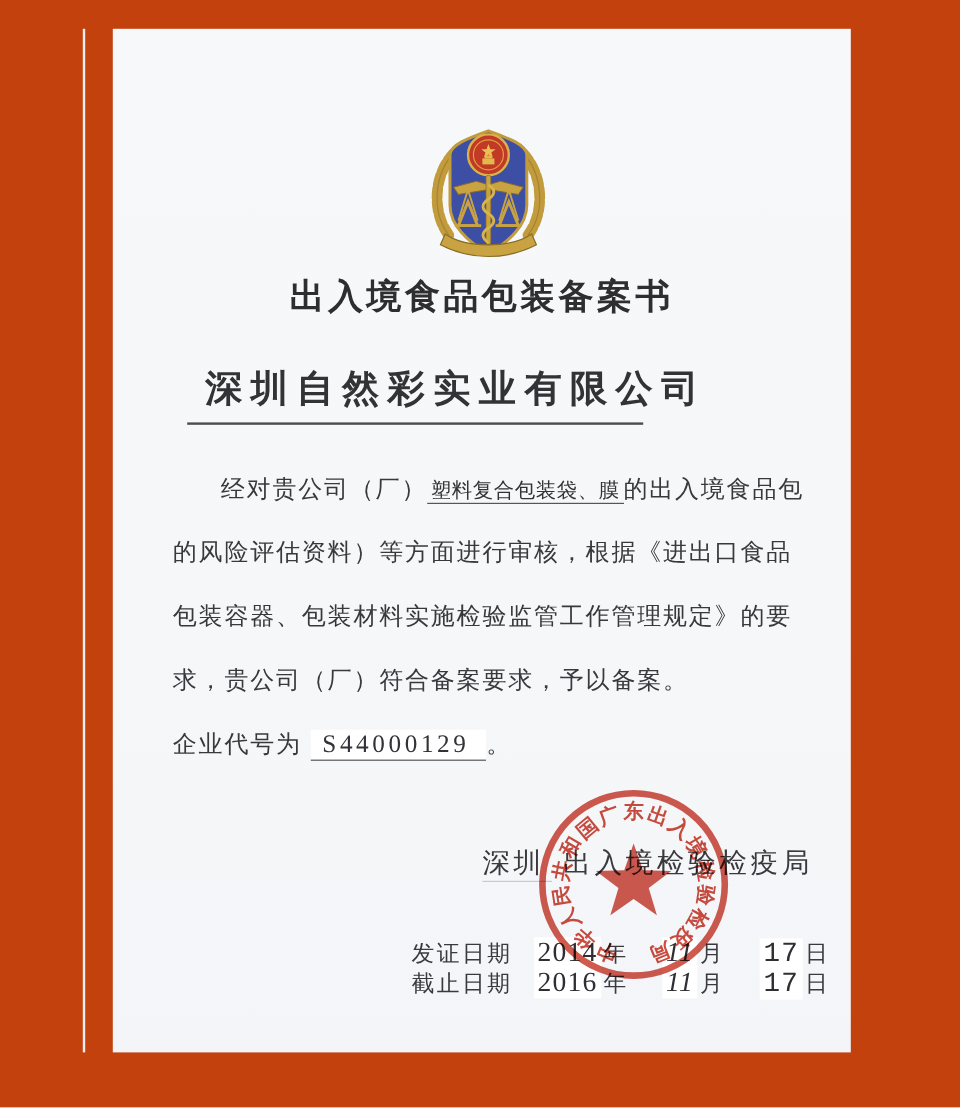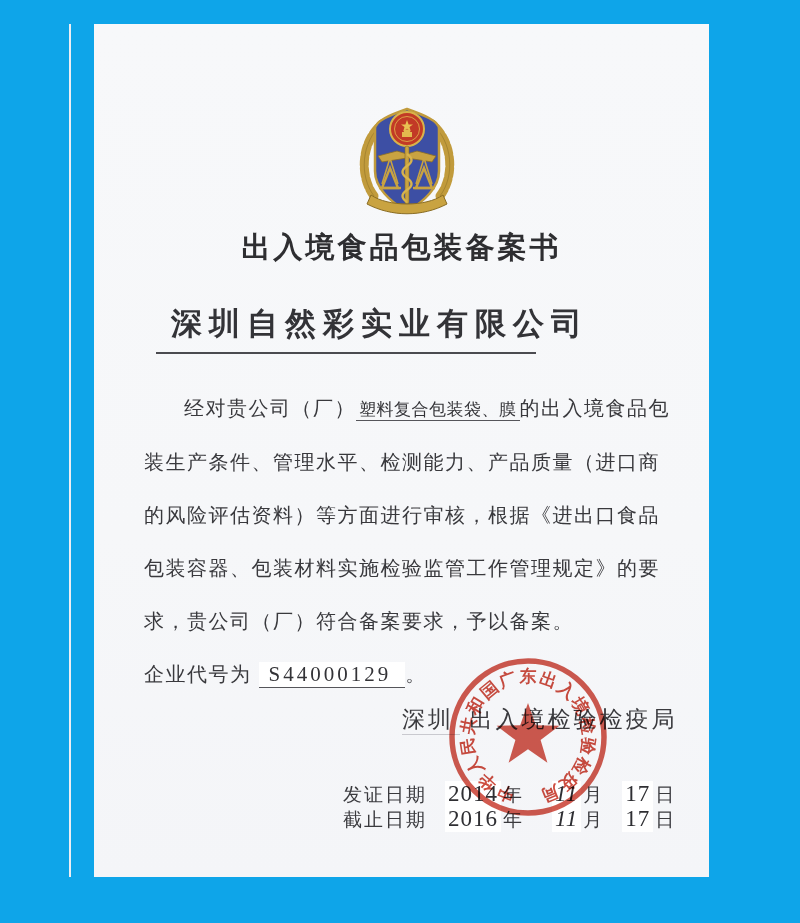--- a/index.html
+++ b/index.html
@@ -1,16 +1,16 @@
 <!DOCTYPE html>
 <html><head>
 <meta charset="utf-8">
 <style>
   html,body{margin:0;padding:0;background:#ffffff;}
-  .page{position:relative;width:800px;height:923px;background:#0ea5e9;overflow:hidden;
+  .page{position:relative;width:800px;height:923px;background:#c2410c;overflow:hidden;
         font-family:"Liberation Sans",sans-serif;color:#3a3a3e;}
   .scan-line{position:absolute;left:69px;top:24px;width:2px;height:853px;background:#eceef3;}
   .paper{position:absolute;left:94px;top:24px;width:615px;height:853px;
          background:linear-gradient(180deg,#f7f8fa 0%,#f6f7f9 60%,#f4f5f8 100%);}
   
   .emblem{position:absolute;left:258px;top:72px;width:110px;height:126px;}
   
   .title{position:absolute;left:0;top:204px;width:100%;text-align:center;
          font-size:29px;font-weight:bold;color:#2e2e31;letter-spacing:3px;}
   
@@ -34,21 +34,21 @@
   .date-row{position:absolute;left:249px;display:flex;align-items:baseline;white-space:nowrap;
             font-size:19px;letter-spacing:2px;color:#3a3a3e;}
   .date-row.issue{top:757px;}
   .date-row.expiry{top:782px;}
   .date-label{width:96px;}
   .num{font-family:"Liberation Serif",serif;font-size:23px;letter-spacing:1px;
        background:#ffffff;padding:0 3px;color:#2f2f33;}
   .num.year{margin-left:6px;}
   .unit{margin:0 2px;}
   .num.month{margin-left:26px;font-style:italic;}
-  .num.day{margin-left:16px;}
+  .num.day{margin-left:27px;font-family:Liberation Mono, monospace;}
   
   .seal{position:absolute;left:349px;top:628px;width:170px;height:170px;
         mix-blend-mode:multiply;opacity:0.9;}
   .seal-char{font-family:"Liberation Sans",sans-serif;font-size:17px;font-weight:bold;
              fill:#c8382a;text-anchor:middle;}
 </style>
 </head>
 <body>
 
 <div class="page">
@@ -88,21 +88,20 @@
 
     <div class="title">出入境食品包装备案书</div>
 
     <div class="company-line">
       <span class="company-colon">：</span>
       <span class="company-name">深圳自然彩实业有限公司</span>
     </div>
 
     <div class="body-block">
       <div class="para-line"><span class="indent"></span><span>经对贵公司（厂）</span><span class="insert-underlined">塑料复合包装袋、膜</span><span>的出入境食品包</span></div>
-      <div class="para-line">装生产条件、管理水平、检测能力、产品质量（进口商</div>
       <div class="para-line">的风险评估资料）等方面进行审核，根据《进出口食品</div>
       <div class="para-line">包装容器、包装材料实施检验监管工作管理规定》的要</div>
       <div class="para-line">求，贵公司（厂）符合备案要求，予以备案。</div>
       <div class="para-line"><span>企业代号为</span> <span class="code-value">S44000129</span><span>。</span></div>
     </div>
 
     <div class="authority-line">
       <span class="authority-city">深圳</span>
       <span>出入境检验检疫局</span>
     </div>

